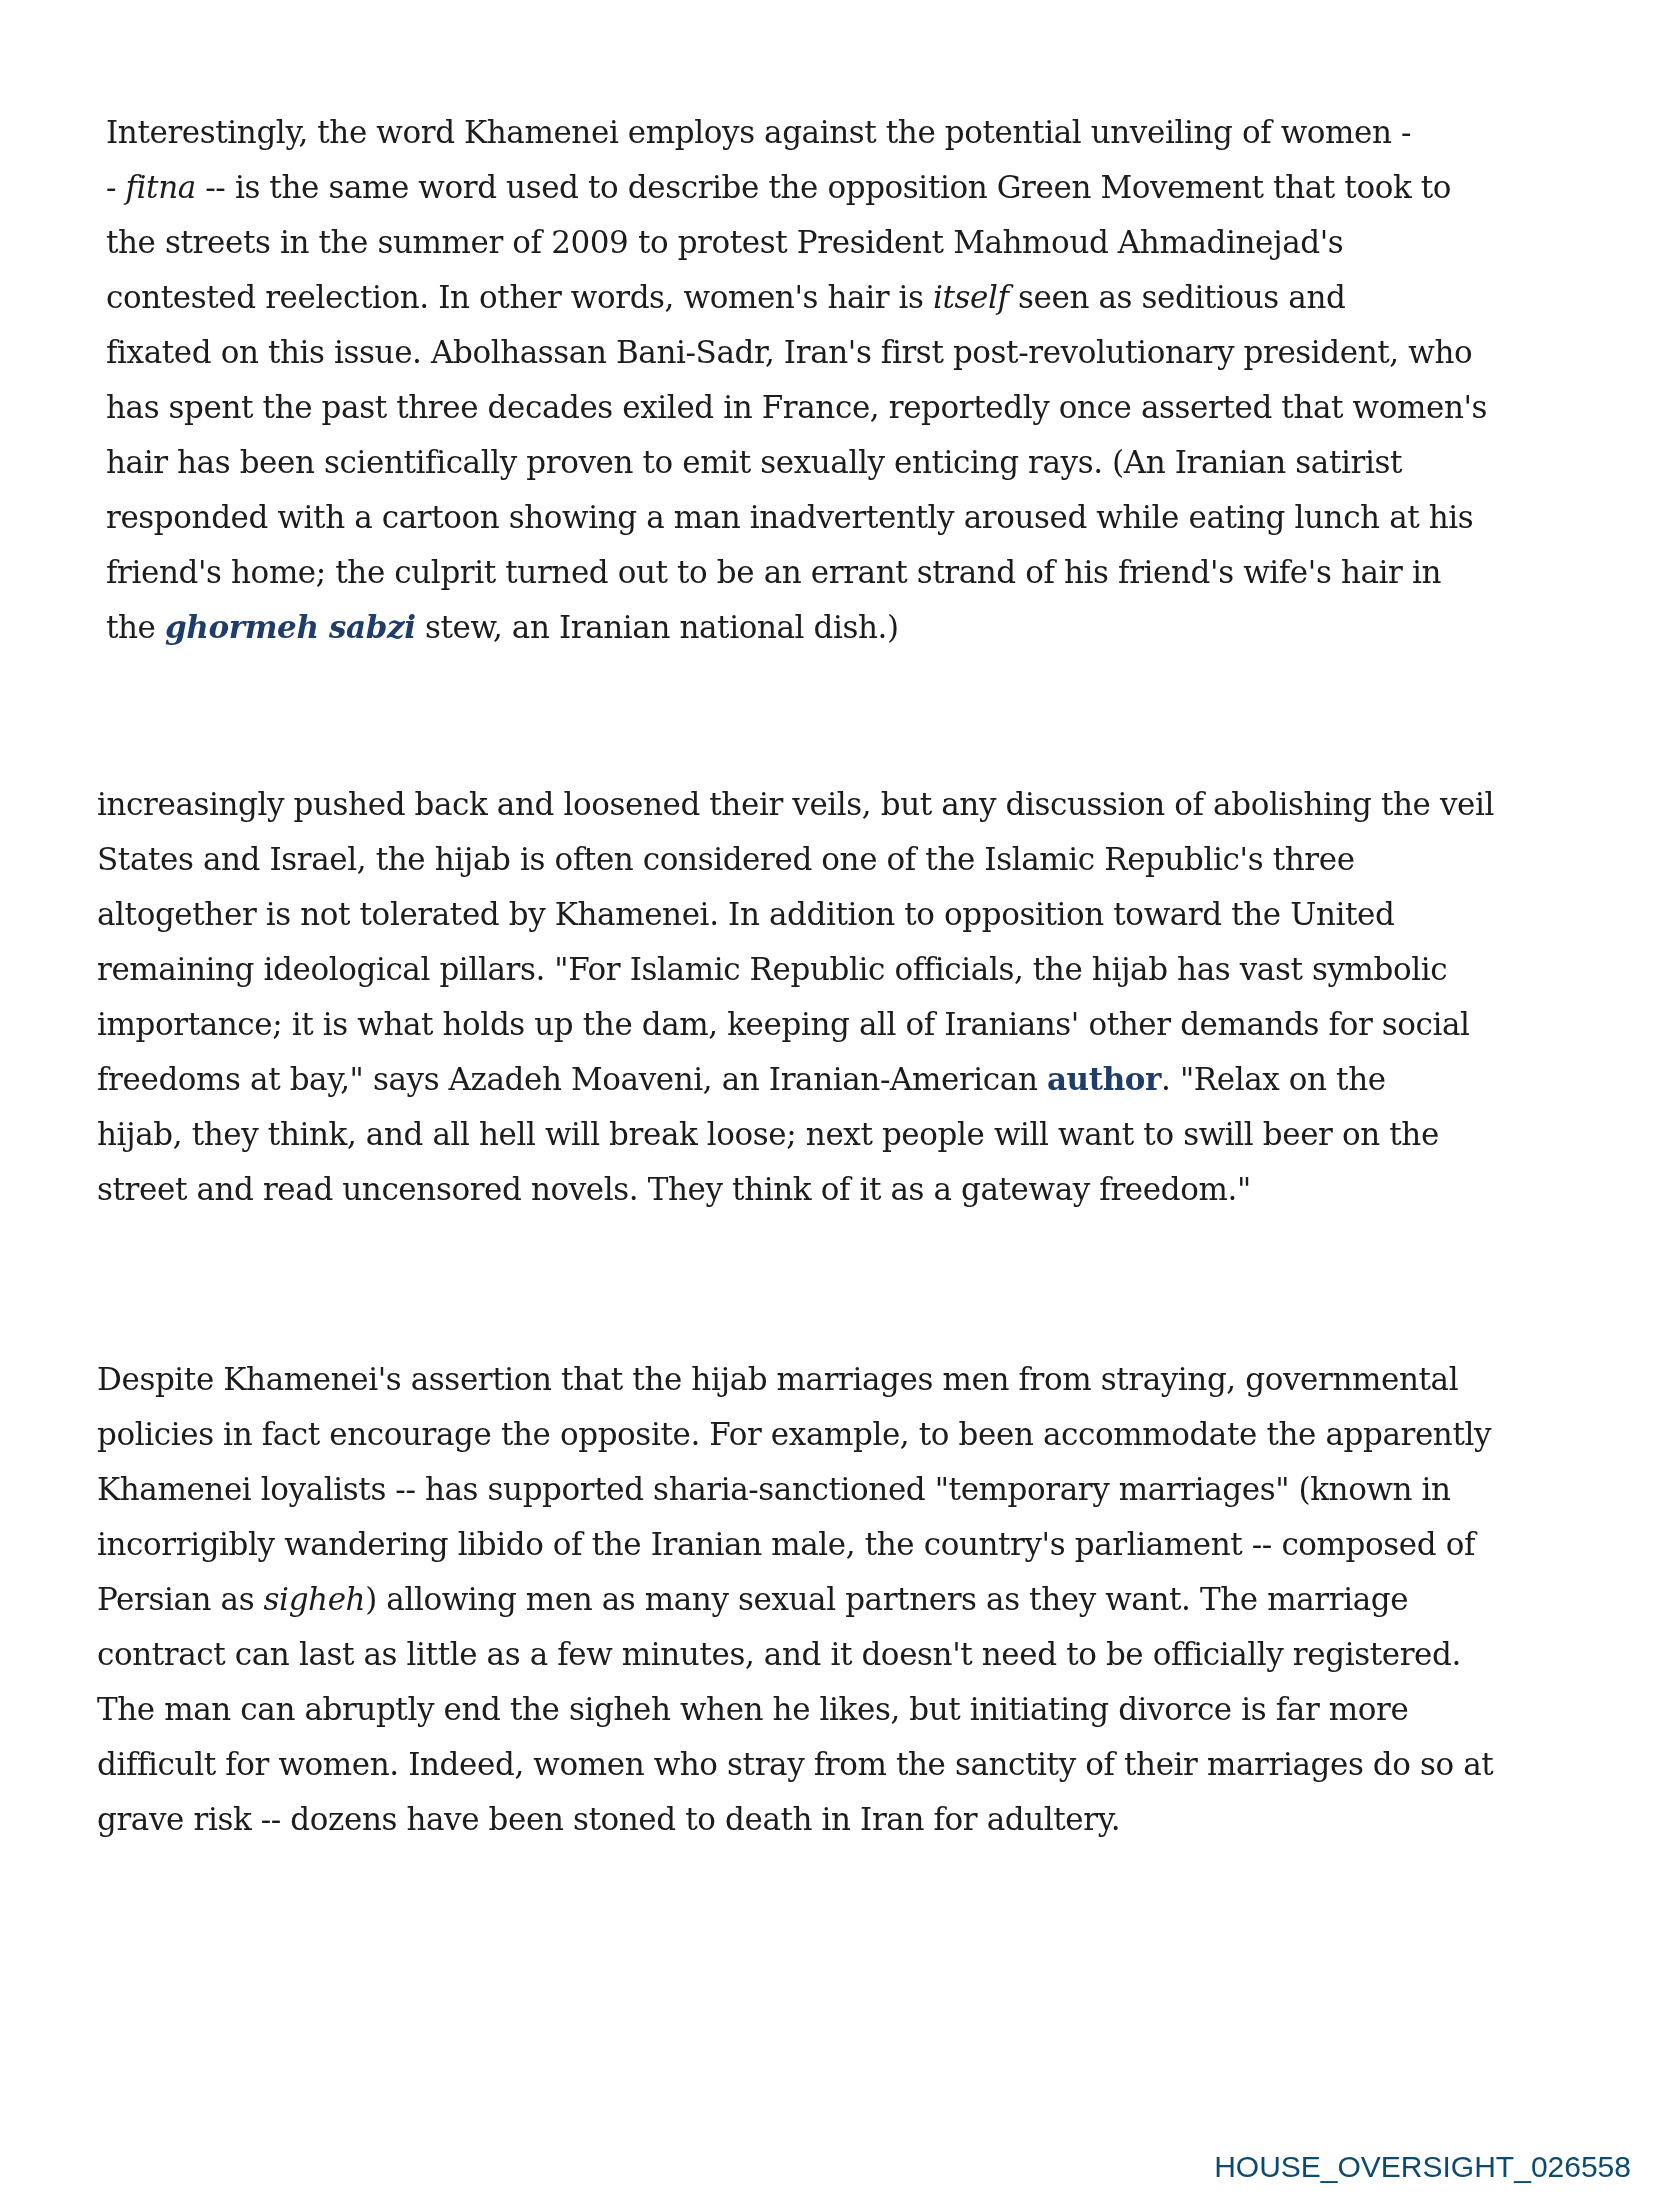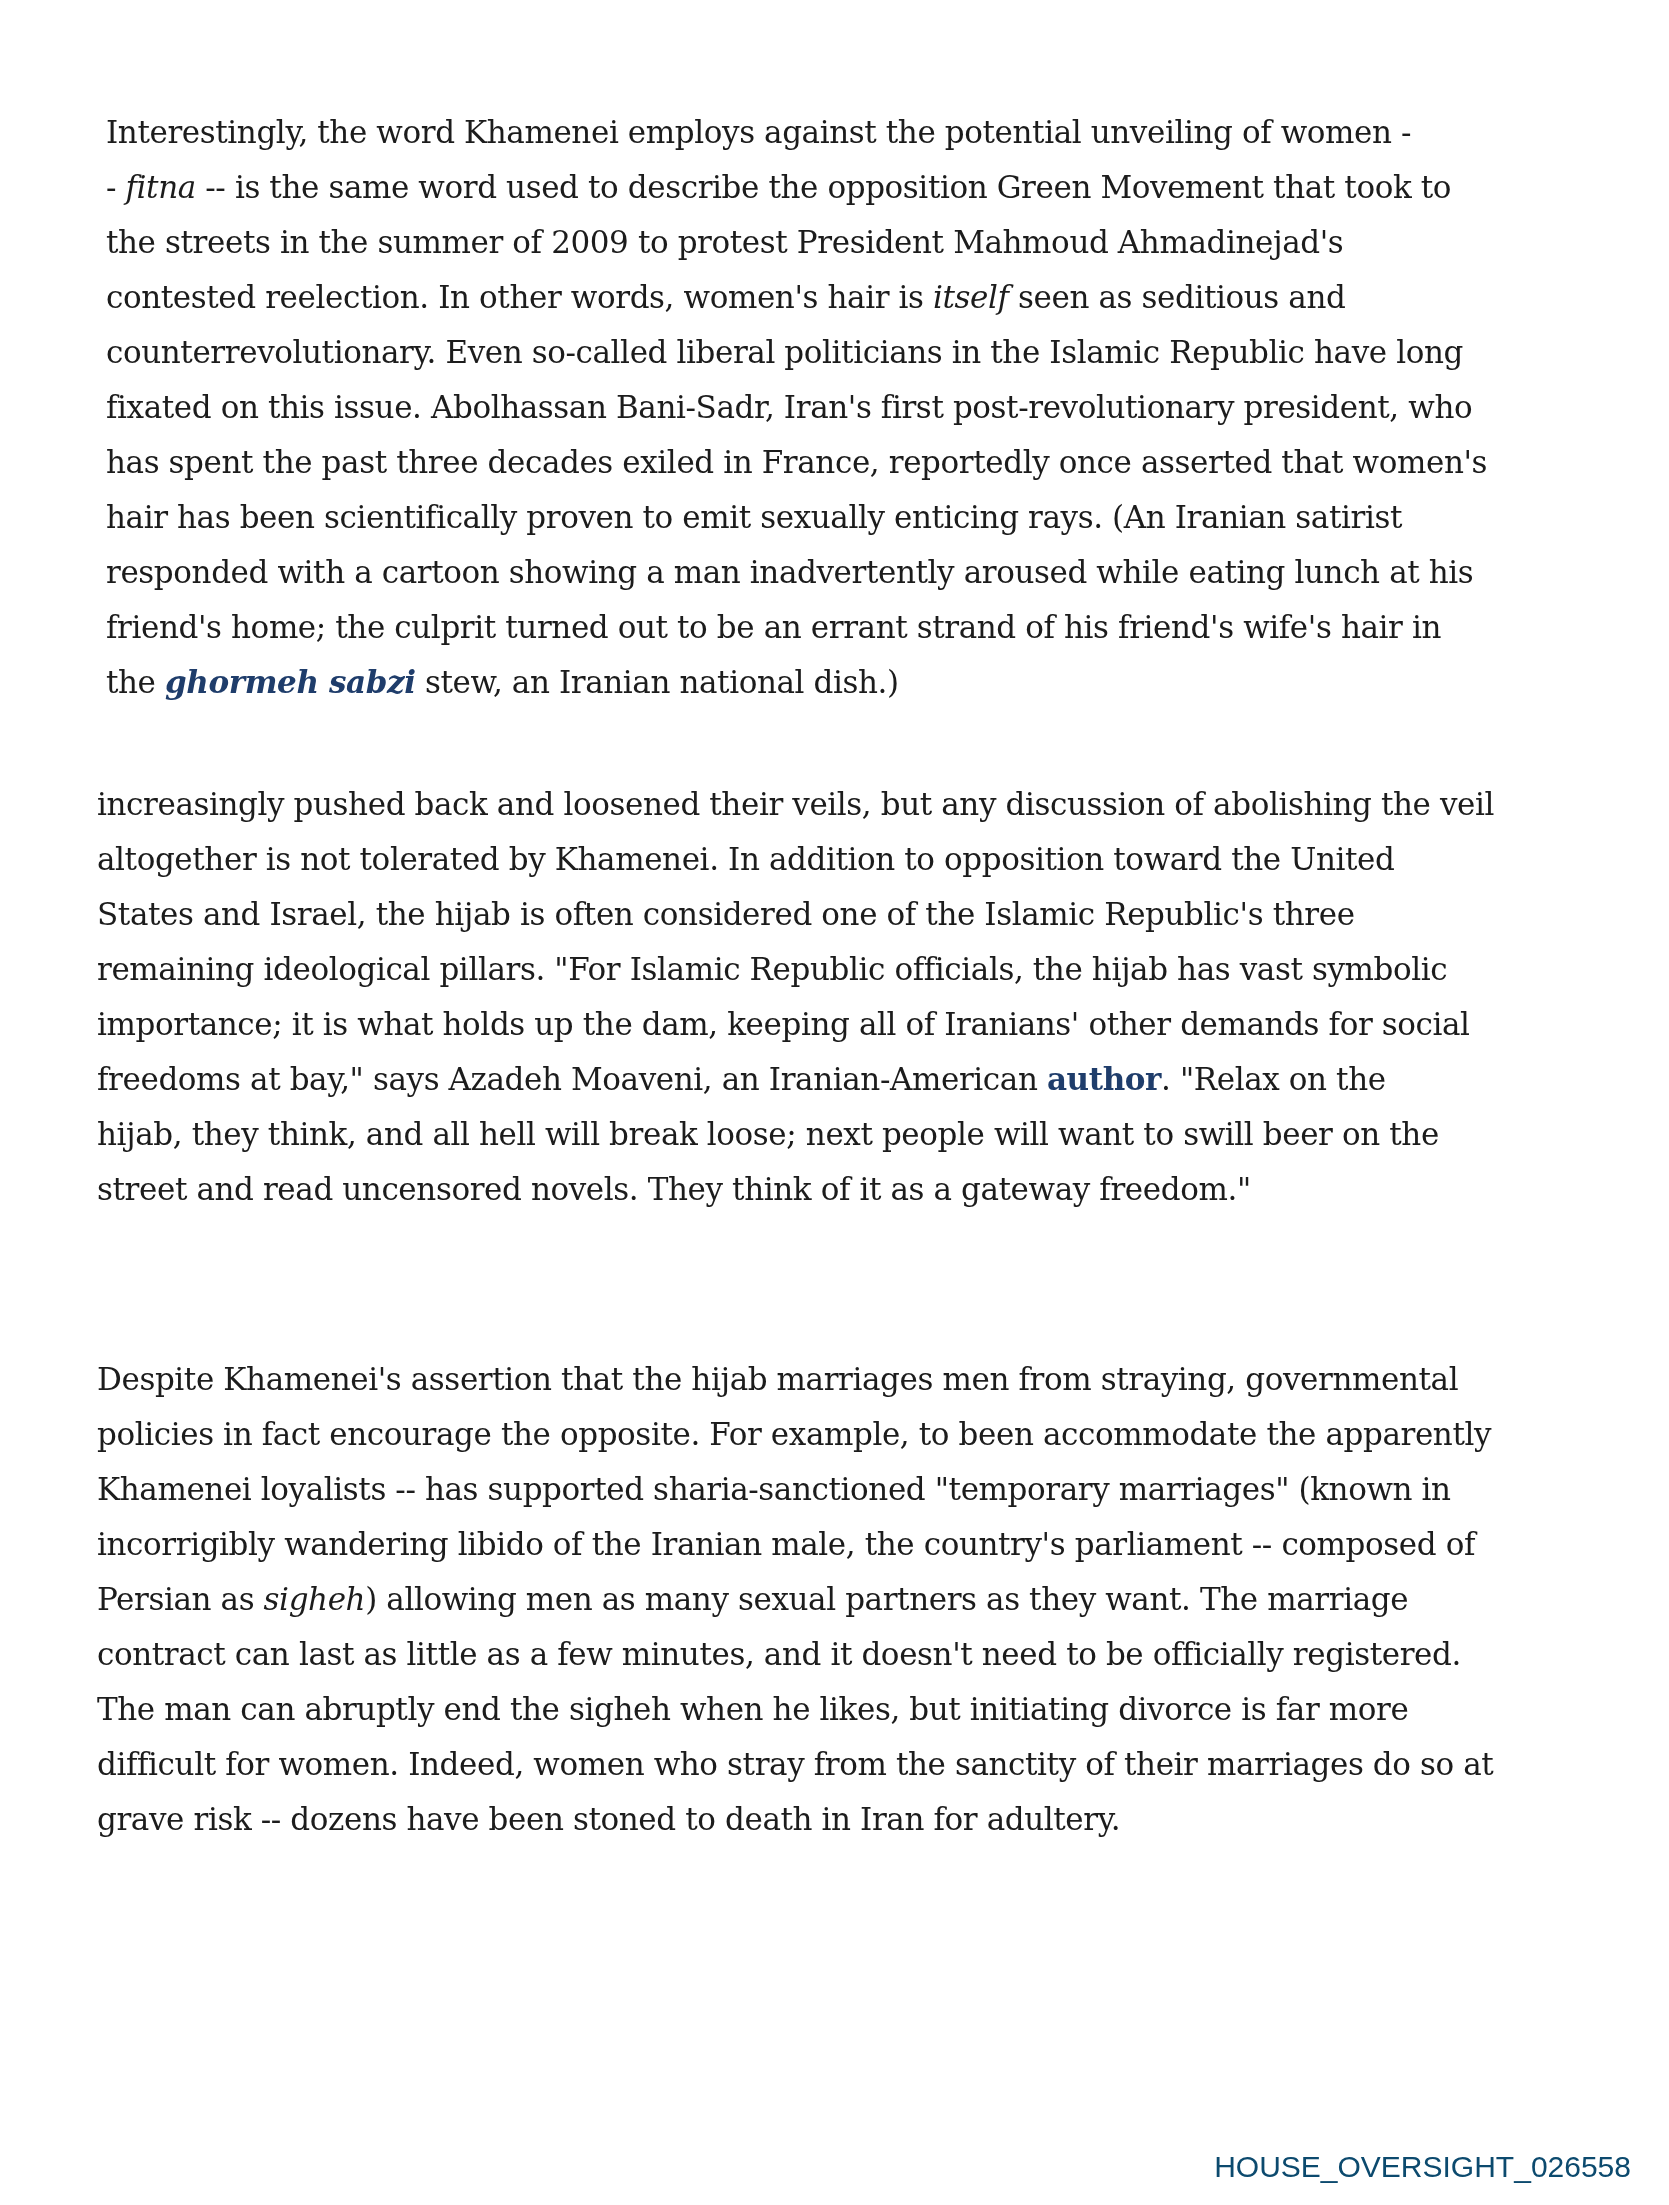--- a/index.html
+++ b/index.html
@@ -22,32 +22,31 @@
 </style>
 </head>
 <body>
 
 <div class="page">
   <div class="para" id="p1">
       <span class="line">Interestingly, the word Khamenei employs against the potential unveiling of women -</span>
       <span class="line">- <span class="it">fitna</span> -- is the same word used to describe the opposition Green Movement that took to</span>
       <span class="line">the streets in the summer of 2009 to protest President Mahmoud Ahmadinejad's</span>
       <span class="line">contested reelection. In other words, women's hair is <span class="it">itself</span> seen as seditious and</span>
-      <span class="line">counterrevolutionary. Even so-called liberal politicians in the Islamic Republic have long</span>
       <span class="line">fixated on this issue. Abolhassan Bani-Sadr, Iran's first post-revolutionary president, who</span>
       <span class="line">has spent the past three decades exiled in France, reportedly once asserted that women's</span>
       <span class="line">hair has been scientifically proven to emit sexually enticing rays. (An Iranian satirist</span>
       <span class="line">responded with a cartoon showing a man inadvertently aroused while eating lunch at his</span>
       <span class="line">friend's home; the culprit turned out to be an errant strand of his friend's wife's hair in</span>
       <span class="line">the <a class="link it">ghormeh sabzi</a> stew, an Iranian national dish.)</span>
     </div>
   <div class="para" id="p2">
       <span class="line">increasingly pushed back and loosened their veils, but any discussion of abolishing the veil</span>
+      <span class="line">States and Israel, the hijab is often considered one of the Islamic Republic's three</span>
       <span class="line">altogether is not tolerated by Khamenei. In addition to opposition toward the United</span>
-      <span class="line">States and Israel, the hijab is often considered one of the Islamic Republic's three</span>
       <span class="line">remaining ideological pillars. "For Islamic Republic officials, the hijab has vast symbolic</span>
       <span class="line">importance; it is what holds up the dam, keeping all of Iranians' other demands for social</span>
       <span class="line">freedoms at bay," says Azadeh Moaveni, an Iranian-American <a class="link">author</a>. "Relax on the</span>
       <span class="line">hijab, they think, and all hell will break loose; next people will want to swill beer on the</span>
       <span class="line">street and read uncensored novels. They think of it as a gateway freedom."</span>
     </div>
   <div class="para" id="p3">
       <span class="line">Despite Khamenei's assertion that the hijab marriages men from straying, governmental</span>
       <span class="line">policies in fact encourage the opposite. For example, to been accommodate the apparently</span>
       <span class="line">Khamenei loyalists -- has supported sharia-sanctioned "temporary marriages" (known in</span>

